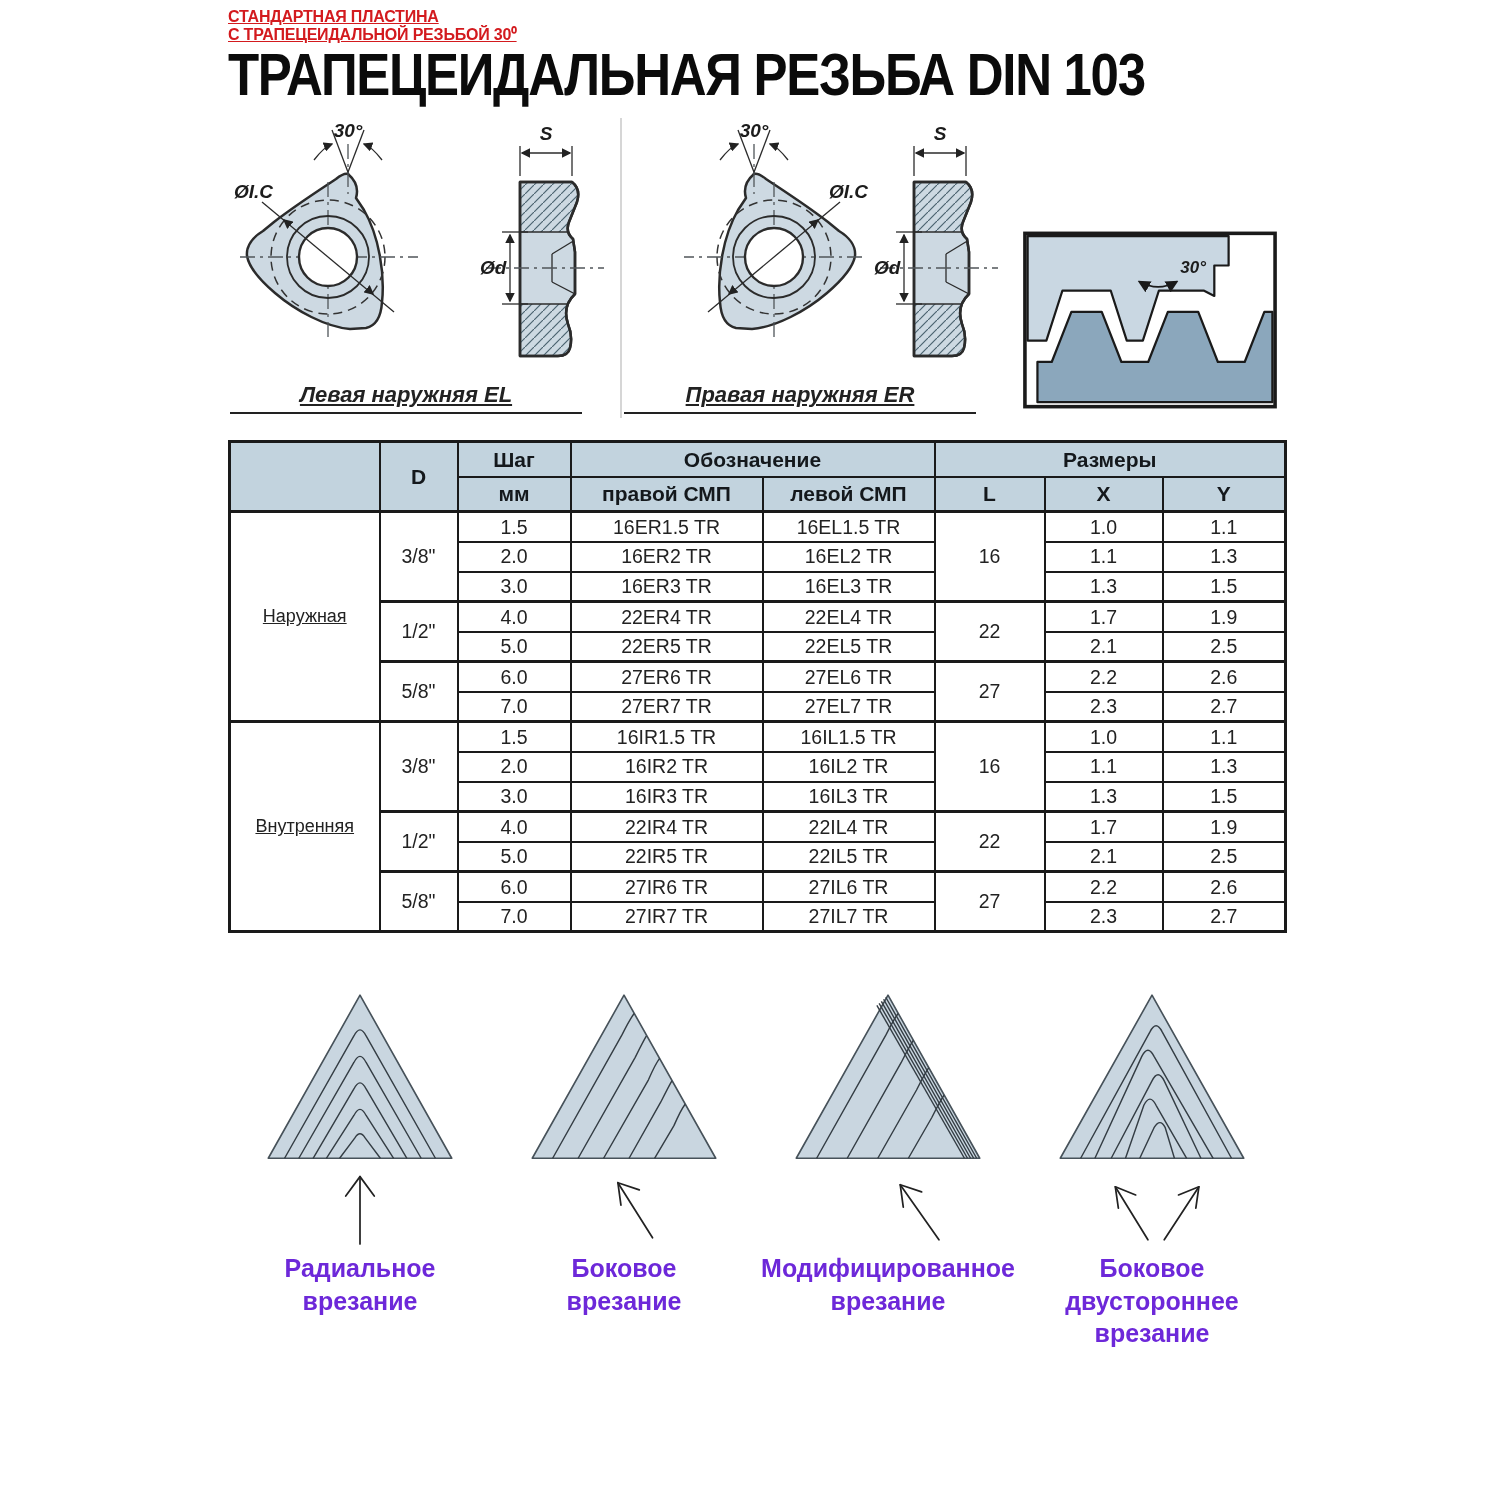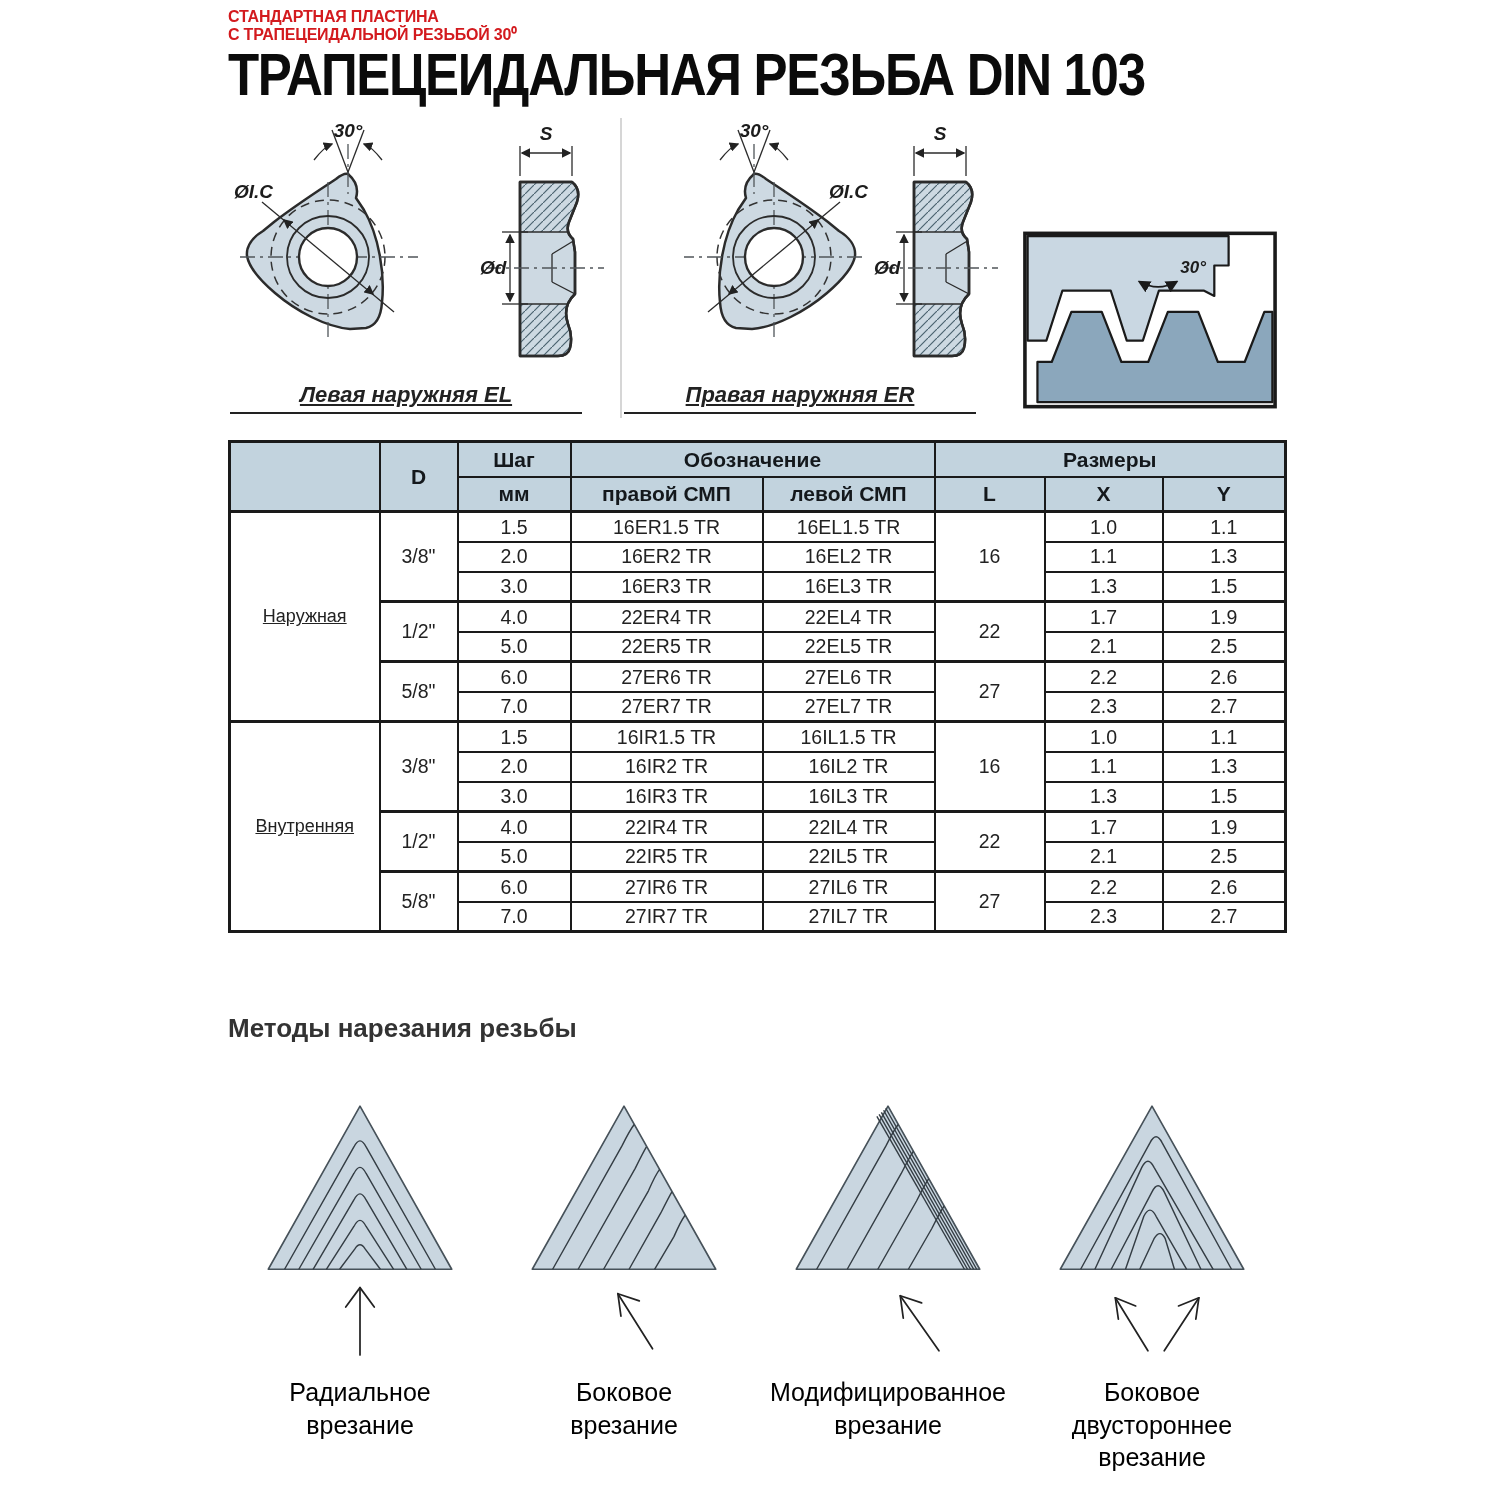--- a/index.html
+++ b/index.html
@@ -1,21 +1,21 @@
 <!DOCTYPE html>
 <html><head>
 <meta charset="utf-8">
 <style>
   * { margin:0; padding:0; box-sizing:border-box; }
   html,body { background:#ffffff; }
   body { width:1500px; height:1500px; font-family:"Liberation Sans", sans-serif; color:#1c1c1c; overflow:hidden; }
   .page { position:relative; width:1500px; height:1500px; padding:8px 0 0 228px; }
 
   
-  .kicker { color:#d31a1e; font-size:16px; font-weight:800; line-height:1.14; letter-spacing:-0.2px; white-space:pre-line; text-transform:uppercase; }
+  .kicker { color:#d31a1e; font-size:16px; font-weight:800; line-height:1.14; letter-spacing:-0.2px; white-space:pre-line; text-transform:uppercase;text-decoration:underline; }
   h1.title { margin-top:2px; font-size:58px; font-weight:800; color:#0b0b0b; line-height:1.0; }
   h1.title span { display:inline-block; transform:scale(0.88,1.02); transform-origin:0 60%; letter-spacing:-1.5px; white-space:nowrap; }
 
   
   .drawings { display:flex; width:1056px; margin-top:10px; align-items:flex-end; }
   .fig-insert { width:392px; }
   .fig-insert .views { display:flex; align-items:flex-start; }
   .vdivider { width:2px; height:300px; background:#d6d6d6; margin-top:4px; }
   .fig-profile { width:268px; margin-left:2px; padding-top:38px; }
   .caption-frac { width:356px; margin-top:2px; text-align:center; font-style:italic; font-weight:700; font-size:22px; color:#222;text-decoration:underline; }
@@ -40,21 +40,21 @@
   table.spec td.grp { font-size:18px;text-decoration:underline; }
   table.spec thead { border-bottom:3px solid #1a1a1a; }
   tr.sep td { border-top:3px solid #1a1a1a; }
   tr.gsep td { border-top:3.5px solid #1a1a1a; }
 
   
   h2.methods-heading { margin-top:80px; font-size:26px; font-weight:700; color:#333; }
   .methods { display:flex; width:1056px; margin-top:52px; }
   .method { width:264px; text-align:center; }
   .method svg { display:block; margin:0 auto; }
-  .method .cap { margin-top:15px; font-size:25px; font-weight:400; color:#000000; line-height:1.3; white-space:pre-line; }
+  .method .cap { margin-top:2px; font-size:25px; font-weight:700; color:#6d28d9; line-height:1.3; white-space:pre-line; }
   .tri-outline { fill:#c9d6e0; stroke:#47525a; stroke-width:1.6; stroke-linejoin:round; }
   .tri-line { fill:none; stroke:#343d44; stroke-width:1.4; stroke-linejoin:round; }
   .arrow { stroke:#222; stroke-width:1.7; fill:none; stroke-linecap:round; }
 </style>
 </head>
 <body>
 
 <div class="page">
 
   <div class="kicker">СТАНДАРТНАЯ ПЛАСТИНА
@@ -352,21 +352,20 @@
       <tr>
         <td>7.0</td>
         <td>27IR7 TR</td>
         <td>27IL7 TR</td>
         <td>2.3</td>
         <td>2.7</td>
       </tr>
     </tbody>
   </table>
 
-  <h2 class="methods-heading">Методы нарезания резьбы</h2>
 
   <div class="methods">
 
     <figure class="method">
       <svg width="204" height="265" viewBox="0 0 200 260">
         <path class="tri-outline" d="M10,170 L100,10 L190,170 Z"></path>
         <path class="tri-line" d="M26,170 L94,50 Q100,38 106,50 L174,170"></path>
         <path class="tri-line" d="M40,170 L94,76 Q100,64 106,76 L160,170"></path>
         <path class="tri-line" d="M54,170 L94,102 Q100,90 106,102 L146,170"></path>
         <path class="tri-line" d="M67,170 L94,128 Q100,116 106,128 L133,170"></path>

